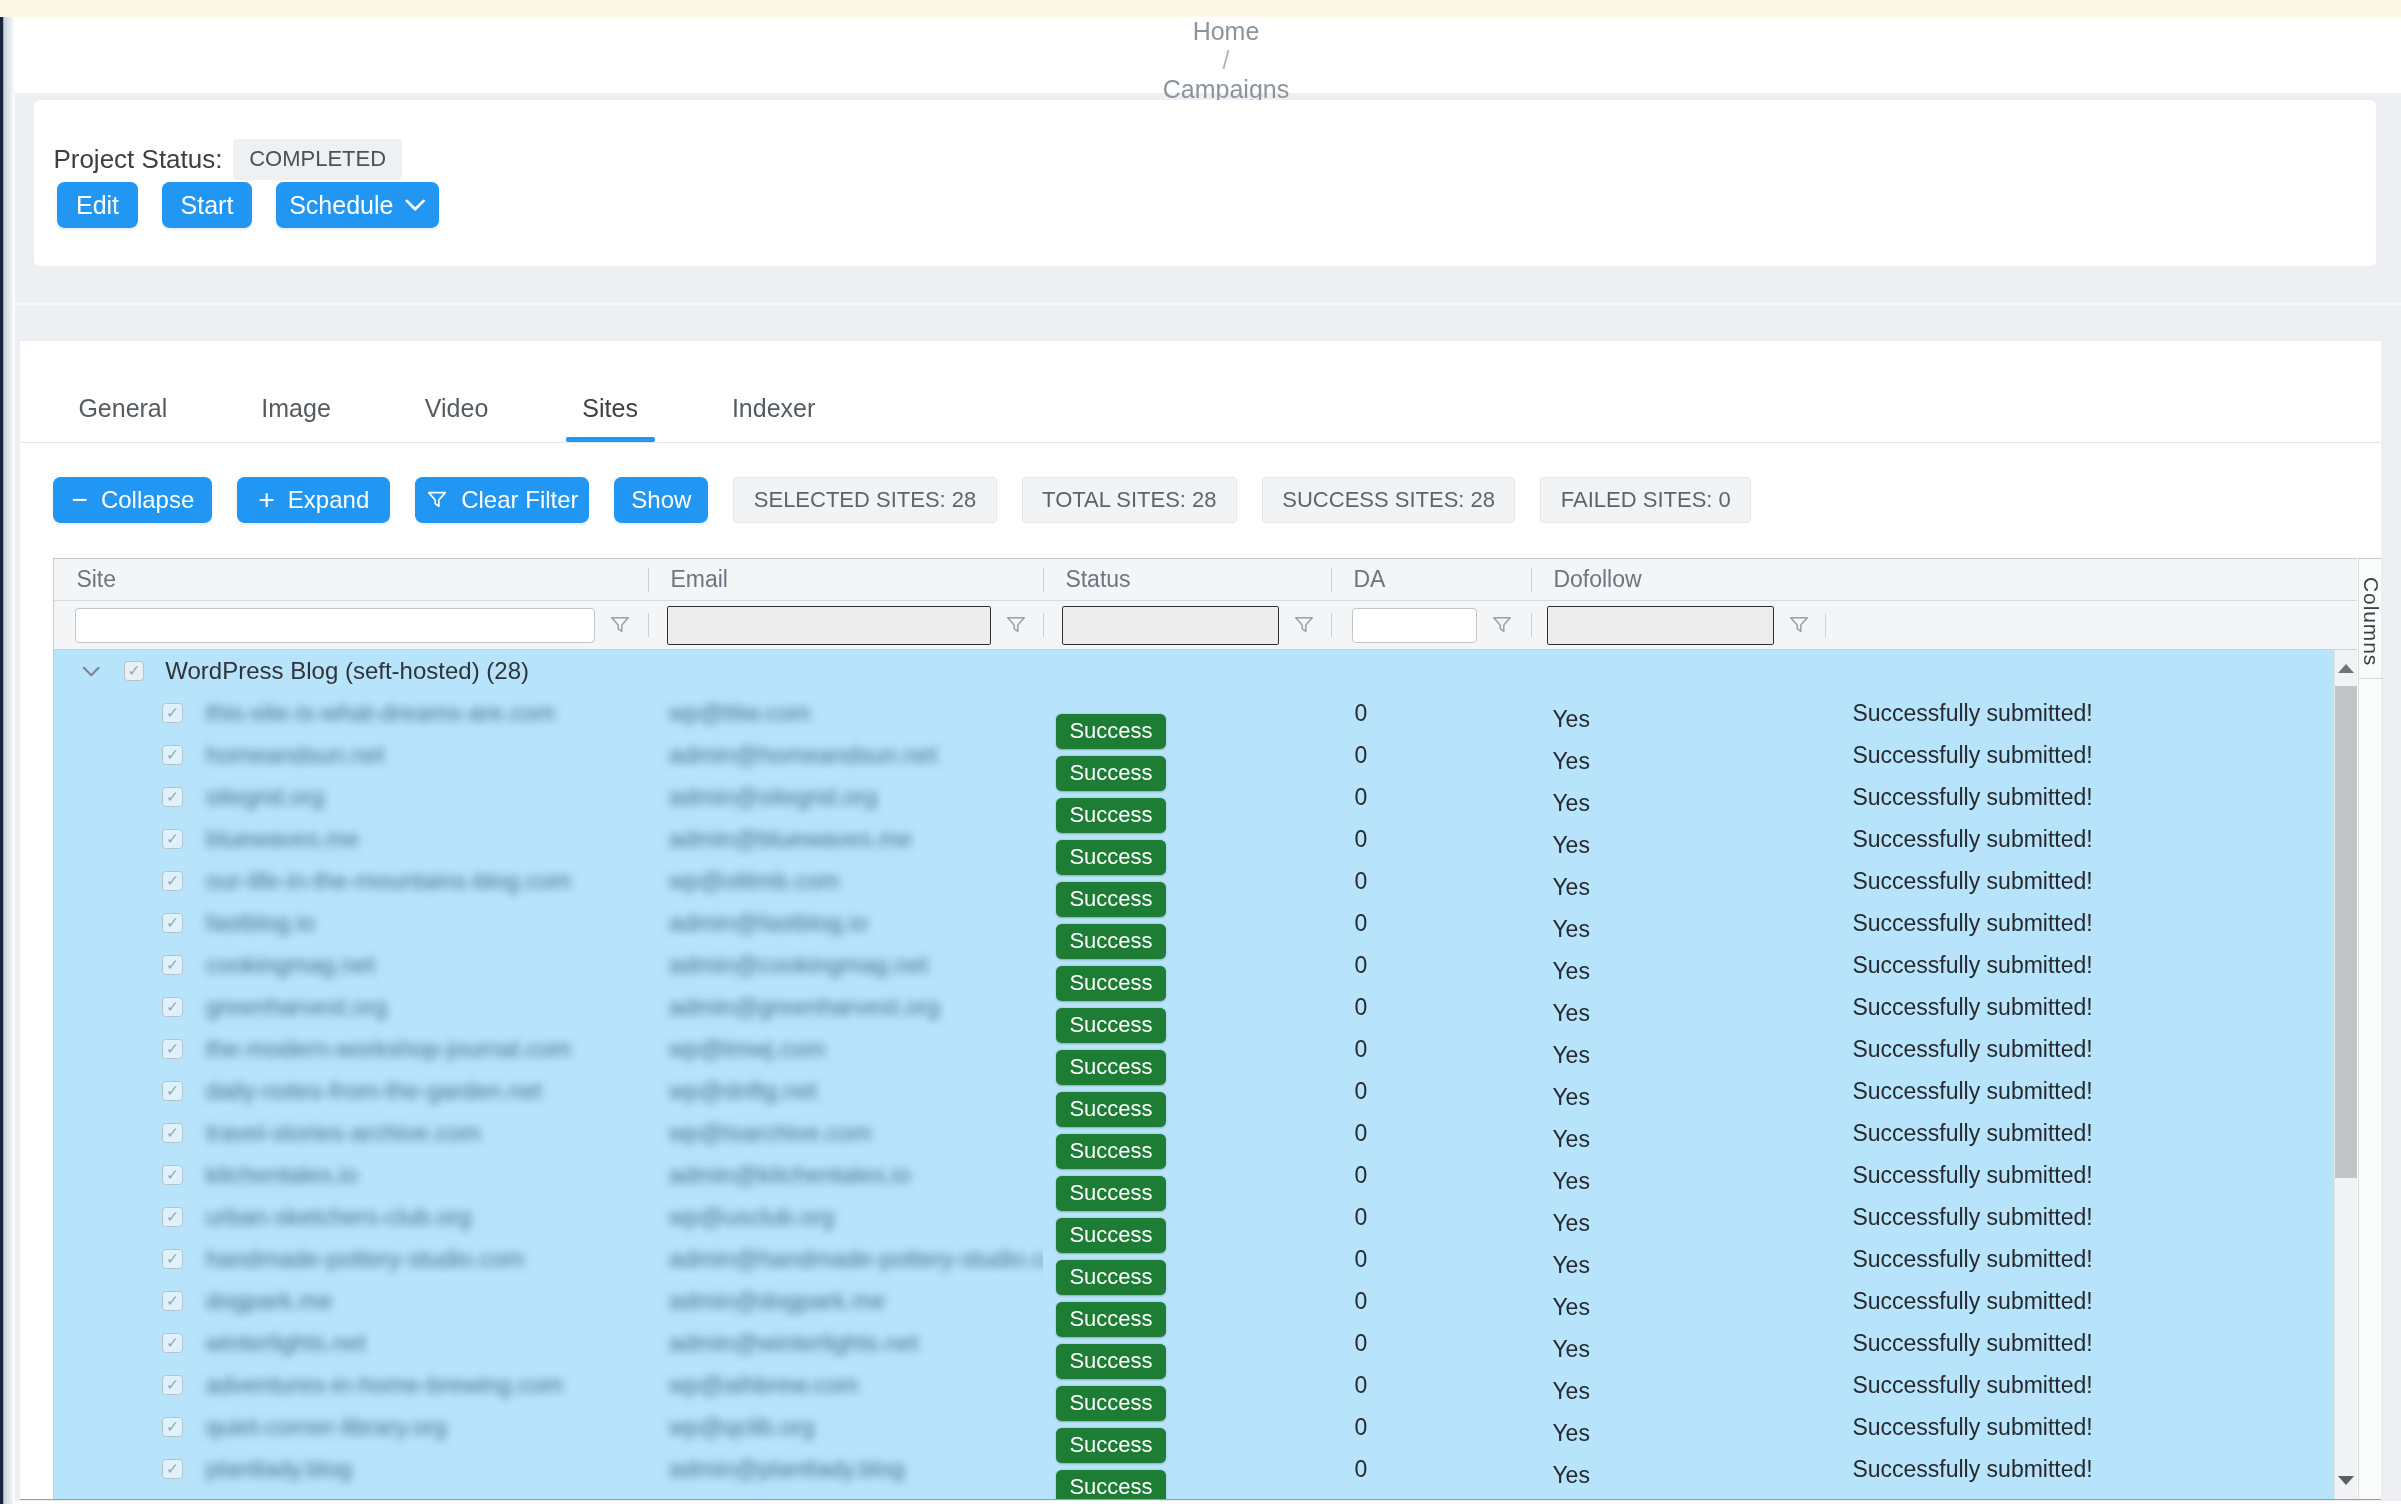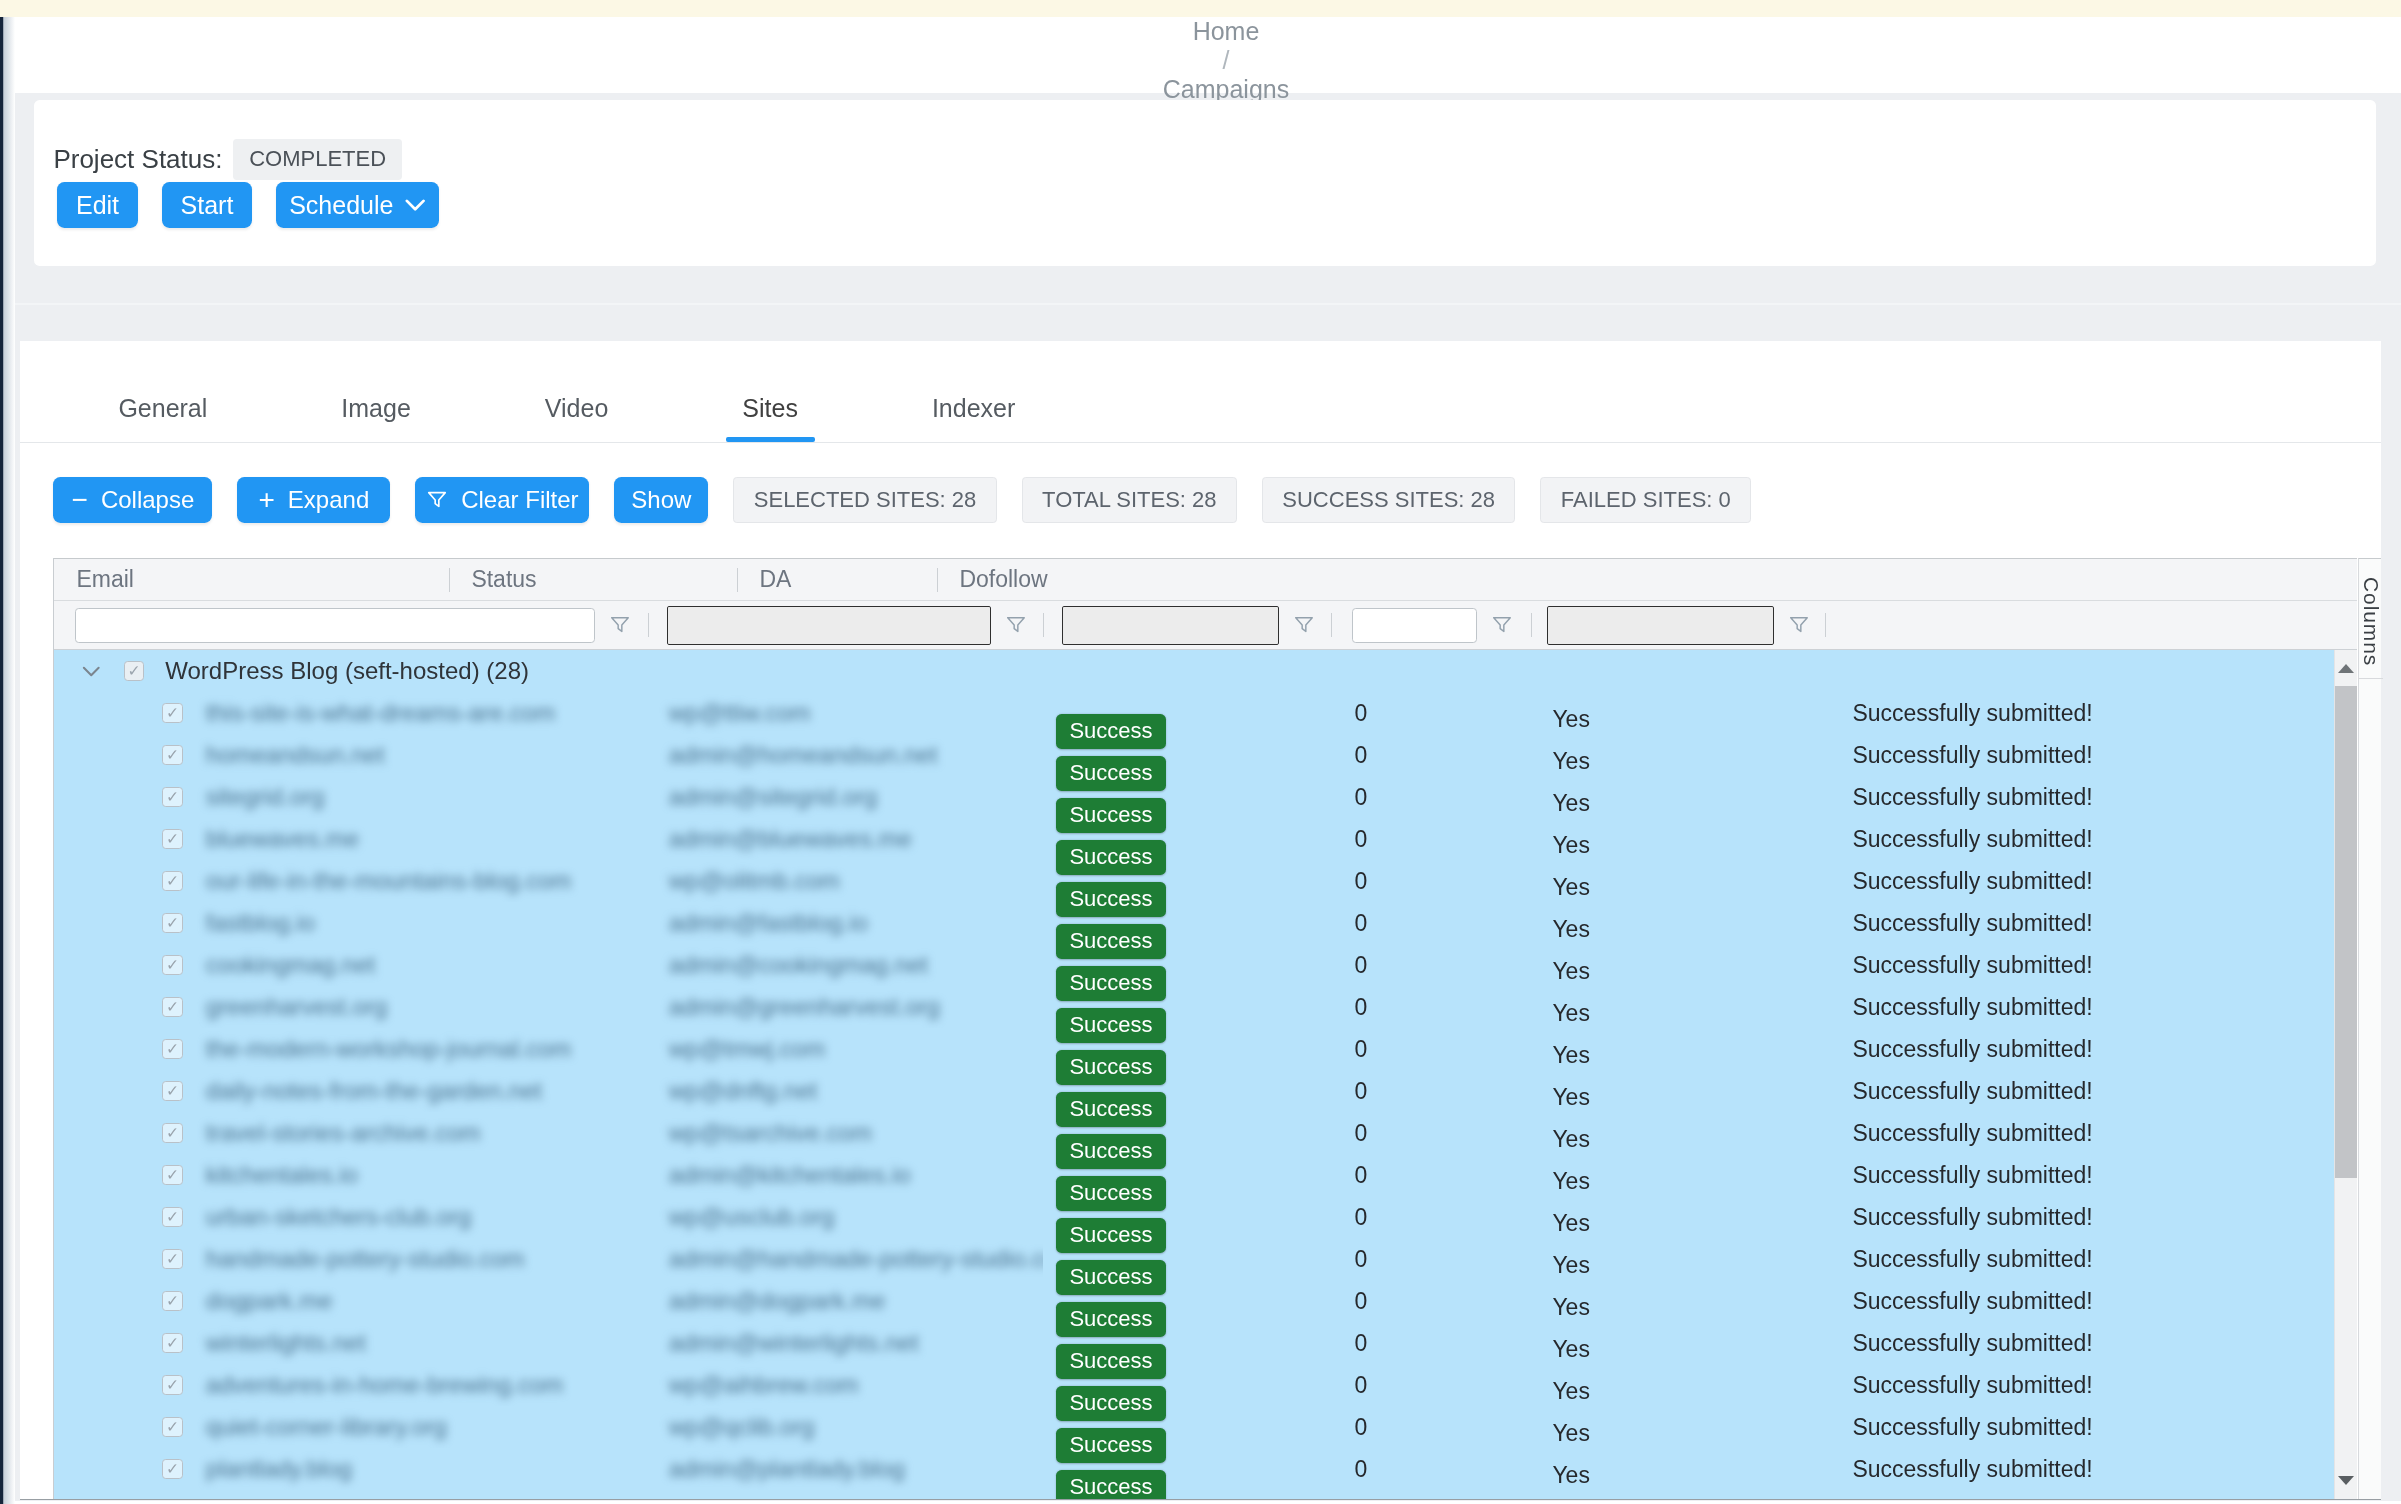--- a/index.html
+++ b/index.html
@@ -37,21 +37,21 @@
   .btn-edit { width:81px; } .btn-start { width:90px; } .btn-schedule { width:163px; }
 
   .mid-divider { position:absolute; left:15px; right:0; top:303px; height:1.9px; background:#f3f5f7; }
 
   
   .card2 { position:absolute; left:20.4px; top:341px; width:2361px; height:1159px; background:#fff;
     border-bottom:1.9px solid #989ea3; }
 
   
   .tabs { position:absolute; left:58px; top:53px; display:flex; gap:94px; font-size:25px; color:#555b61; }
-  .tab { cursor:pointer;margin-left:40px; }
+  .tab { cursor:pointer; }
   .tab-label { display:block; }
   .tab.active { color:#404040; }
   .tab.active .tab-underline { content:""; display:block; height:4.6px; background:#2196f3; border-radius:1.9px; margin:14px -16.7px 0 -16.7px; }
   .tabs-border { position:absolute; left:0; right:0; top:101px; height:0.9px; background:#e4e7ea; }
 
   
   .toolbar { position:absolute; left:33px; top:136px; display:flex; align-items:center; gap:25px; }
   .tbtn { background:#2196f3; color:#fff; border:none; border-radius:7.4px; font-size:24px; height:46px;
     display:inline-flex; align-items:center; justify-content:center; gap:13px; cursor:pointer;
     font-family:"Liberation Sans", sans-serif; box-shadow:0 1.9px 2.8px rgba(0,0,0,0.08); }
@@ -206,20 +206,21 @@
       <span>Show</span>
     </button>
     <span class="pill">SELECTED SITES: 28</span>
     <span class="pill">TOTAL SITES: 28</span>
     <span class="pill">SUCCESS SITES: 28</span>
     <span class="pill">FAILED SITES: 0</span>
   </div>
 
   <div class="grid">
     <div class="grid-header">
+      <div class="hcell c-site">Site</div>
       <div class="hcell c-email">Email</div>
       <div class="hcell c-status">Status</div>
       <div class="hcell c-da">DA</div>
       <div class="hcell c-dofollow">Dofollow</div>
     </div>
 
     <div class="grid-filters">
       <div class="fcell c-site">
         <input class="f-input fi-site" type="text" style="">
         <svg class="funnel" viewBox="0 0 24 24">

